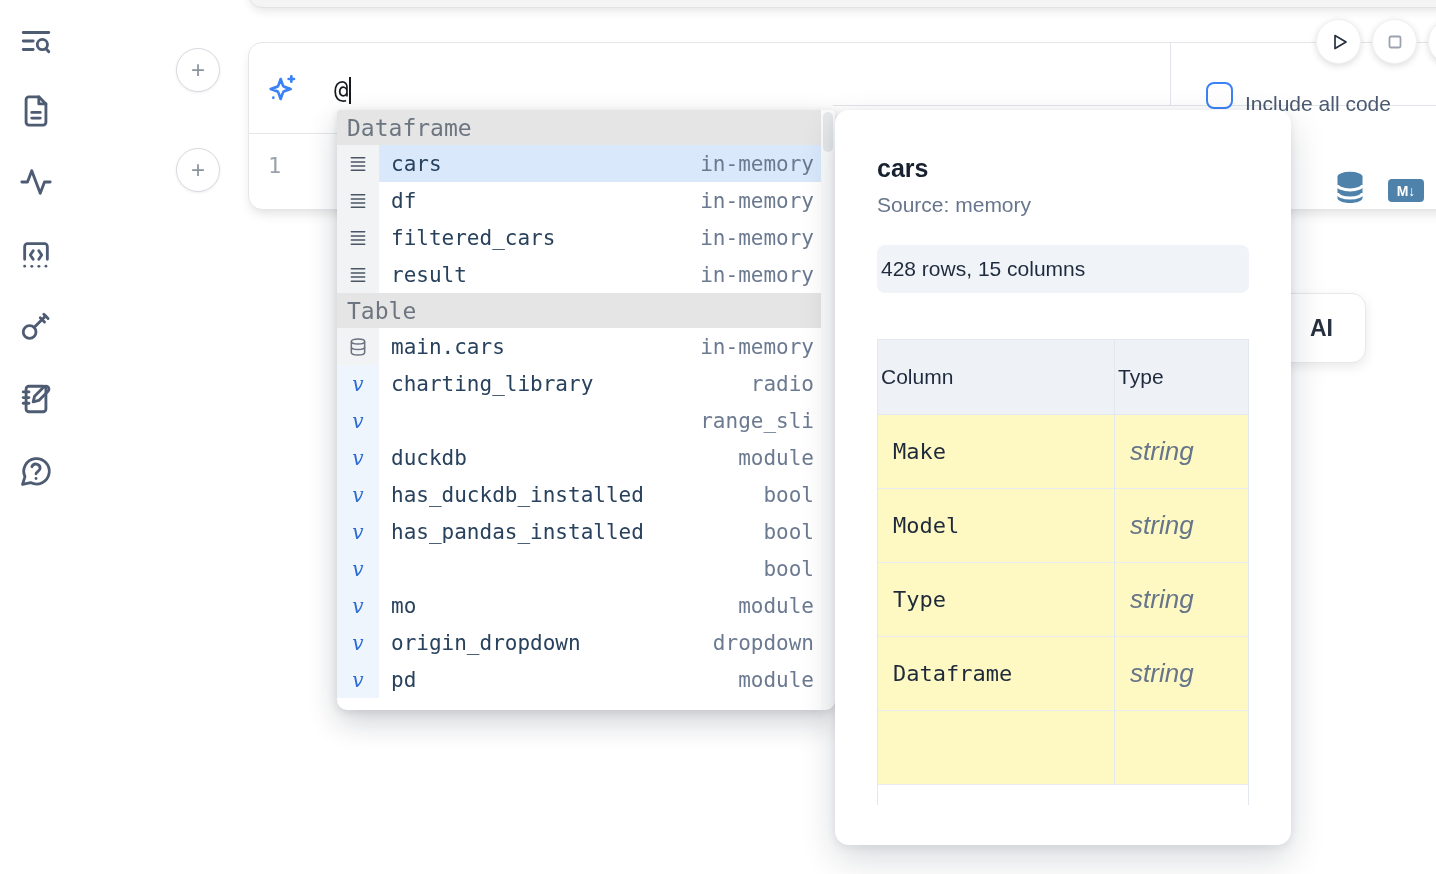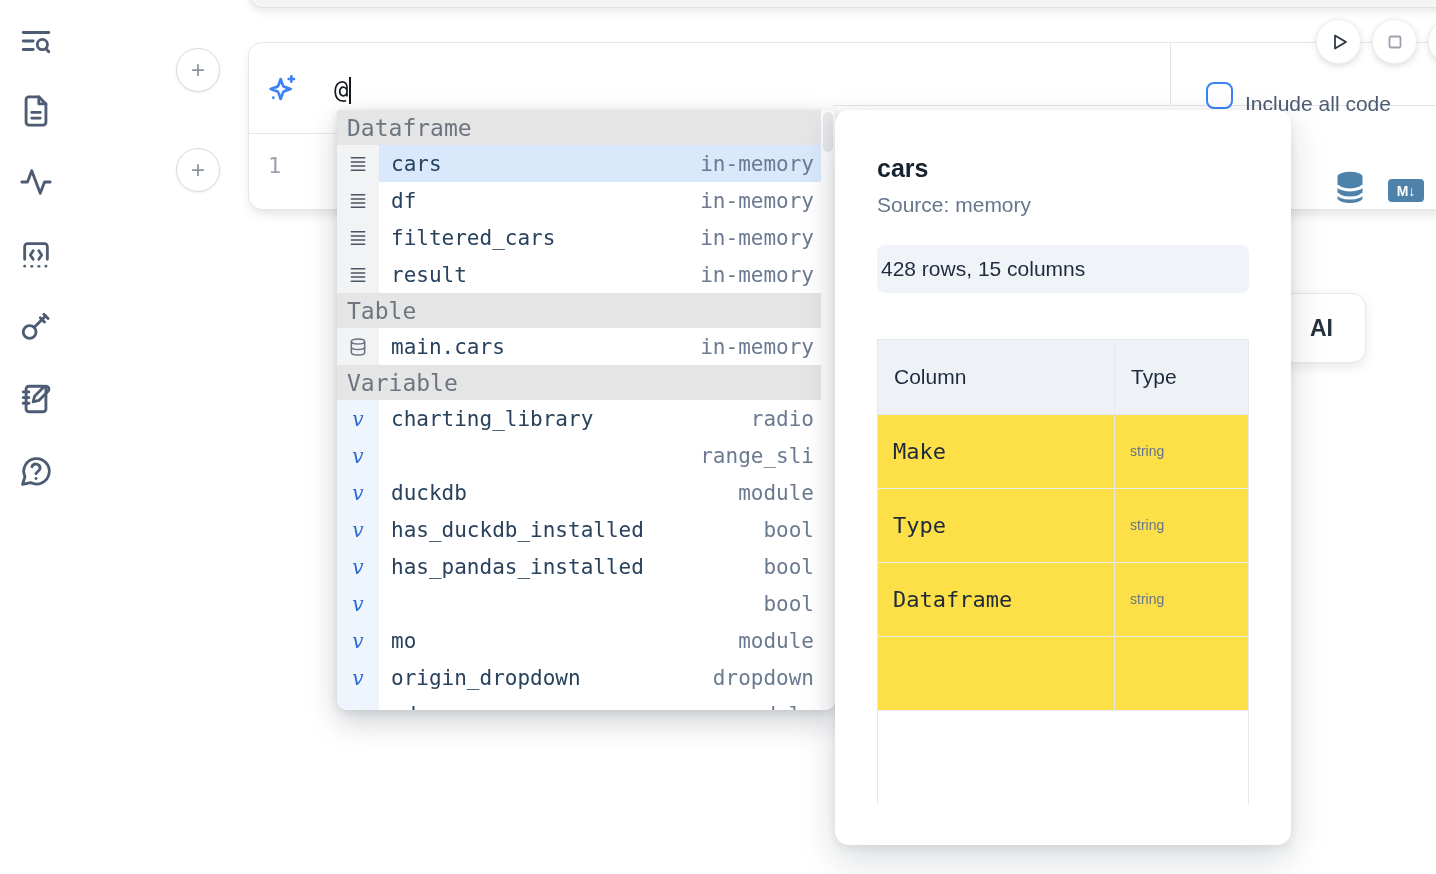--- a/index.html
+++ b/index.html
@@ -100,27 +100,27 @@
            box-shadow:0 14px 36px rgba(15,23,42,.16), 0 2px 10px rgba(15,23,42,.08);
            padding:44px 42px 0 42px; z-index:30; }
   .panel-title { font-size:25px; font-weight:bold; color:#18212f; }
   .panel-source { margin-top:10px; font-size:21px; color:#67768c; }
   .panel-badge { margin-top:28px; background:#f0f4f9; border-radius:8px;
                  padding:12px 4px; font-size:21px; color:#1f2b3d; }
   .panel-tablewrap { margin-top:46px; height:466px; overflow:hidden;
                      border:1px solid #e3e8ef; border-bottom:none; }
   table.schema { width:100%; border-collapse:collapse; }
   table.schema th { background:#eef2f7; text-align:left; font-weight:normal;
-                    font-size:21px; color:#1f2b3d; height:74px; padding-left:16px;
+                    font-size:21px; color:#1f2b3d; height:74px; padding-left:3px;
                     border-bottom:1px solid #e3e8ef; }
   table.schema th + th, table.schema td + td { border-left:1px solid #e3e8ef; }
-  table.schema td { height:74px; padding-left:15px; background:#fde047;
+  table.schema td { height:74px; padding-left:15px; background:#fef9c3;
                     border-bottom:1px solid #e9edf3; }
   td.col-name { font-family:"DejaVu Sans Mono", monospace; font-size:22px; color:#1e2a3a; }
-  td.col-type { font-size:14px; color:#66758a; }
+  td.col-type { font-size:26px; color:#66758a;font-style:italic; }
   .col-w1 { width:234px; } .col-w2 { width:132px; }
 
   
   .ai-btn { position:absolute; left:1140px; top:293px; width:226px; height:70px;
             background:#ffffff; border:1px solid #e7e8ea; border-radius:14px;
             box-shadow:0 4px 12px rgba(0,0,0,.09);
             display:flex; align-items:center; justify-content:flex-end;
             padding-right:32px; font-size:23px; font-weight:bold; color:#27303f;
             cursor:pointer; z-index:25; }
 </style>
@@ -309,21 +309,20 @@
               <ellipse cx="12" cy="5.5" rx="8" ry="3"></ellipse>
               <path d="M4 5.5v13c0 1.7 3.6 3 8 3s8-1.3 8-3v-13"></path>
               <path d="M4 12c0 1.7 3.6 3 8 3s8-1.3 8-3"></path>
             </svg>
           </span>
           <span class="ac-body">
             <span class="ac-name">main.cars</span>
             <span class="ac-type">in-memory</span>
           </span>
         </div>
-        <div class="ac-header">Variable</div>
         <div class="ac-row">
           <span class="ac-gutter var">
             <span class="vglyph">v</span>
           </span>
           <span class="ac-body">
             <span class="ac-name">charting_library</span>
             <span class="ac-type">radio</span>
           </span>
         </div>
         <div class="ac-row">
@@ -415,20 +414,24 @@
             <th class="col-w1">Column</th>
             <th class="col-w2">Type</th>
           </tr>
         </thead>
         <tbody>
             <tr>
               <td class="col-name col-w1">Make</td>
               <td class="col-type col-w2">string</td>
             </tr>
             <tr>
+              <td class="col-name col-w1">Model</td>
+              <td class="col-type col-w2">string</td>
+            </tr>
+            <tr>
               <td class="col-name col-w1">Type</td>
               <td class="col-type col-w2">string</td>
             </tr>
             <tr>
               <td class="col-name col-w1">Dataframe</td>
               <td class="col-type col-w2">string</td>
             </tr>
             <tr>
               <td class="col-name col-w1"></td>
               <td class="col-type col-w2"></td>

